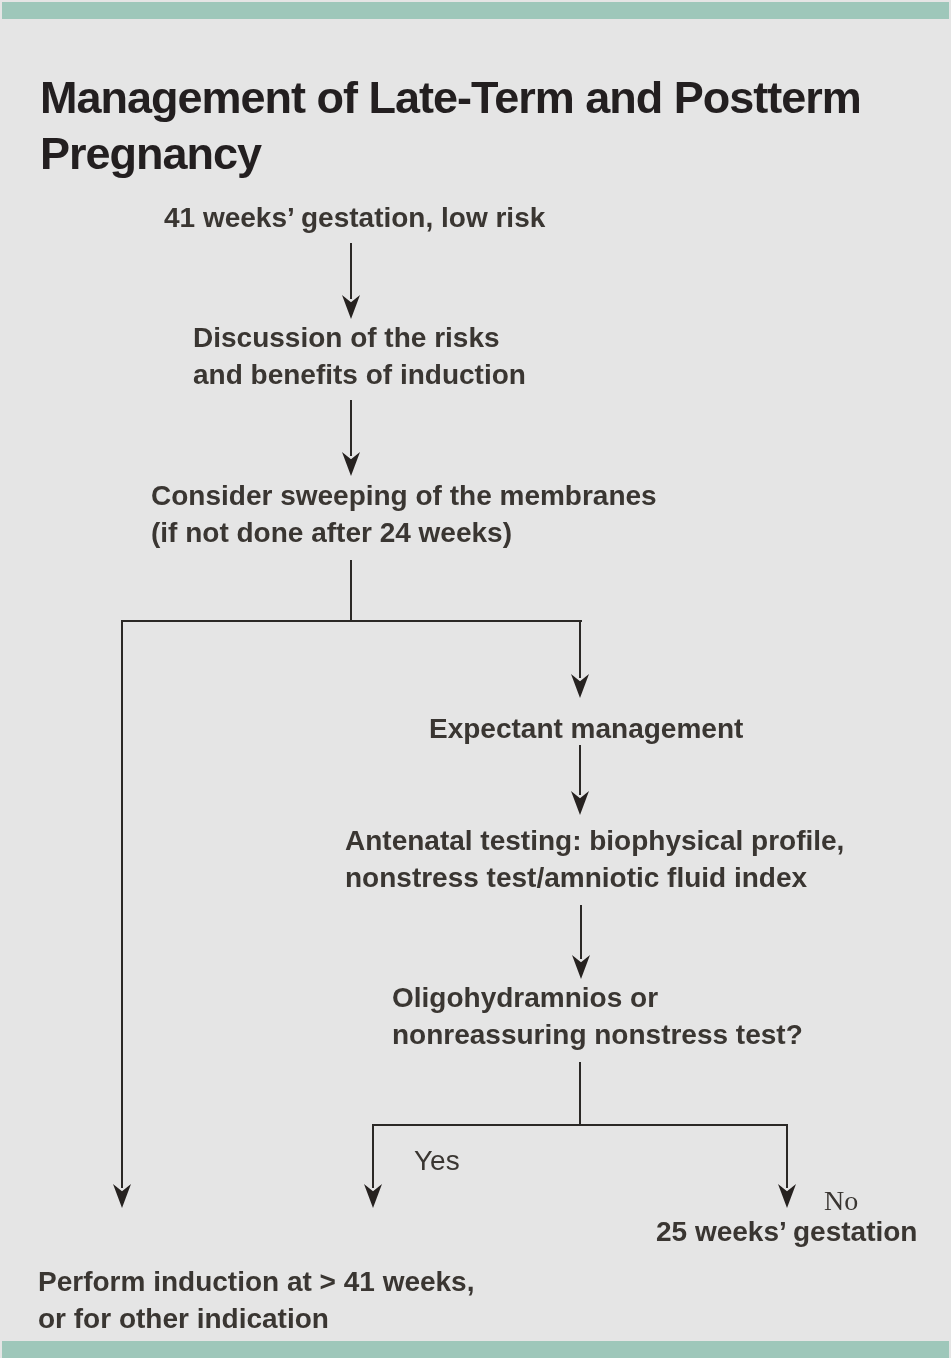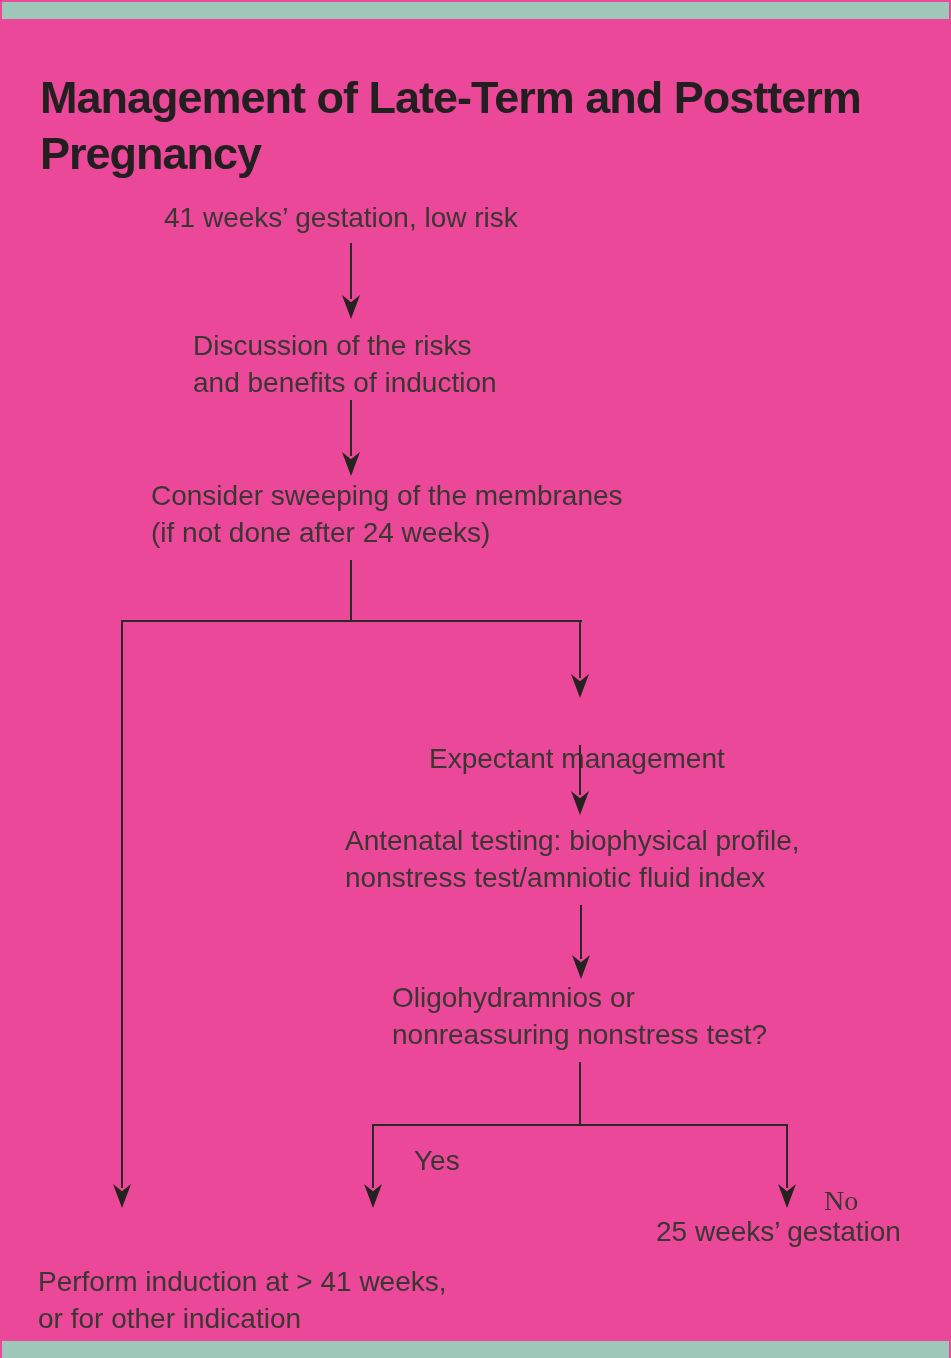--- a/index.html
+++ b/index.html
@@ -5,21 +5,21 @@
   html, body {
     margin: 0;
     padding: 0;
     background: #ffffff;
     font-family: "Liberation Sans", sans-serif;
   }
   .figure {
     position: relative;
     width: 951px;
     height: 1358px;
-    background: #ec4899;
+    background: #e5e5e5;
     overflow: hidden;
   }
   .accent-bar {
     position: absolute;
     left: 2px;
     right: 2px;
     height: 17px;
     background: #9ec7ba;
   }
   .accent-bar.top { top: 2px; }
@@ -34,20 +34,21 @@
     font-weight: bold;
     letter-spacing: -1px;
     color: #231f20;
   }
   .node {
     position: absolute;
     font-size: 28px;
     line-height: 37px;
     color: #3a3632;
     white-space: pre-line;
+    font-weight: bold;
   }
   .edge-label {
     position: absolute;
     font-size: 28px;
     line-height: 37px;
     color: #3a3632;
     white-space: nowrap;
     margin-left: 28px;
   }
   .line {
@@ -68,27 +69,27 @@
 <body>
 
 <div class="figure">
 
   <div class="accent-bar top"></div>
 
   <h1 class="figure-title">Management of Late-Term and Postterm Pregnancy</h1>
 
   <div class="node" style="left:164px; top:199px;">41 weeks’ gestation, low risk</div>
 
-  <div class="node" style="left:193px; top:319px;margin-top:8px;">Discussion of the risks
+  <div class="node" style="left:193px; top:319px;">Discussion of the risks
 and benefits of induction</div>
 
   <div class="node" style="left:151px; top:477px;">Consider sweeping of the membranes
 (if not done after 24 weeks)</div>
 
-  <div class="node" style="left:429px; top:740px;">Expectant management</div>
+  <div class="node" style="left:429px; top:710px;">Expectant management</div>
 
   <div class="node" style="left:392px; top:979px;">Oligohydramnios or
 nonreassuring nonstress test?</div>
 
   <div class="node" style="left:345px; top:822px;">Antenatal testing: biophysical profile,
 nonstress test/amniotic fluid index</div>
 
   <div class="node" style="left:38px; top:1263px;">Perform induction at &gt; 41 weeks,
 or for other indication</div>
 

